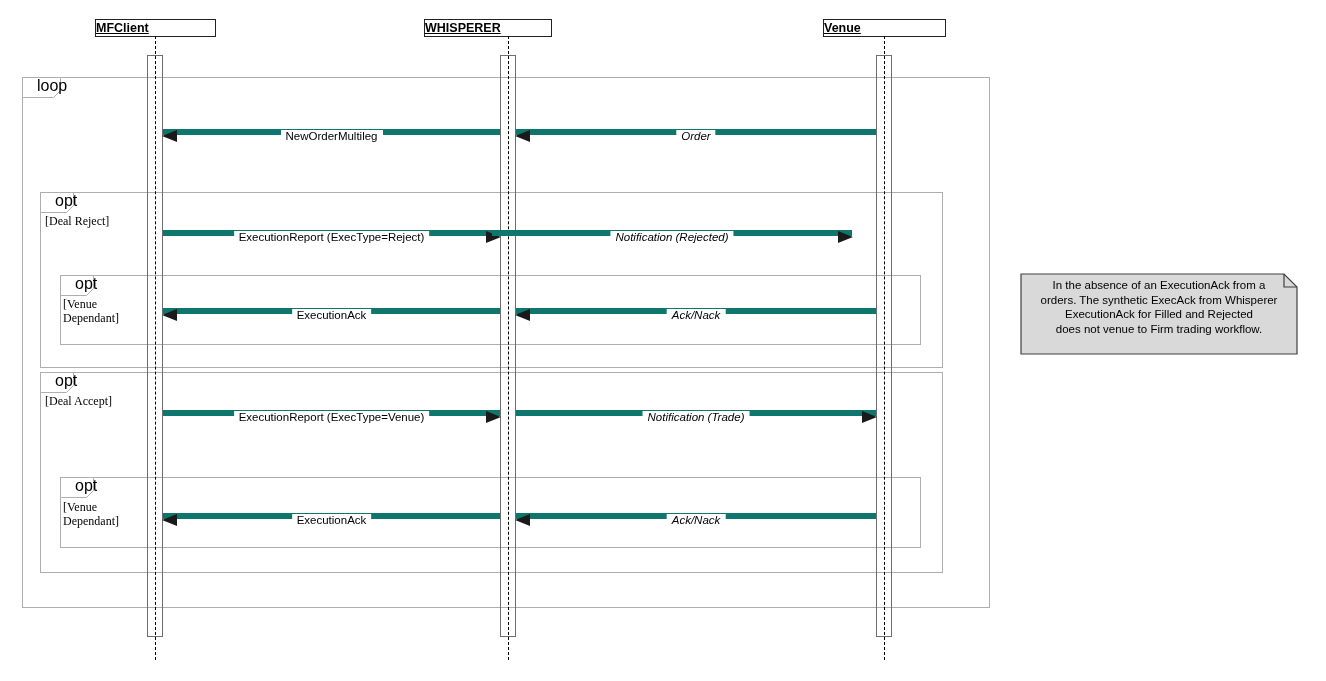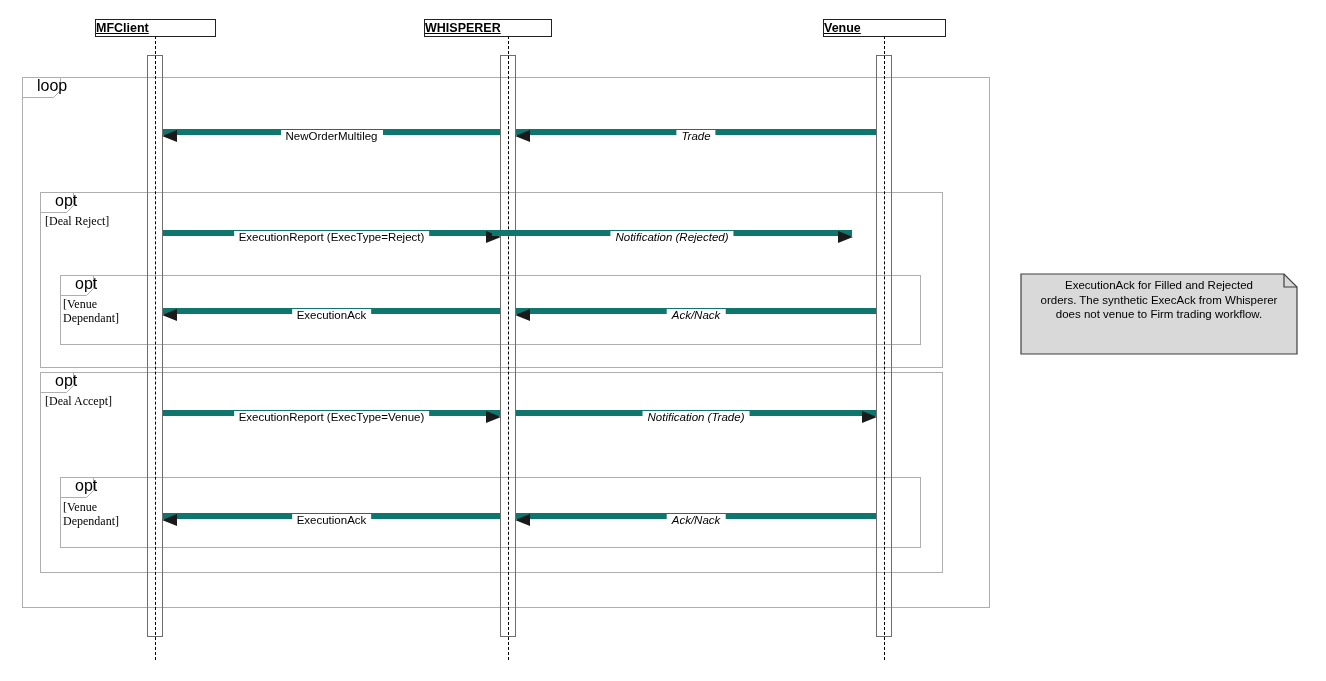--- a/index.html
+++ b/index.html
@@ -97,21 +97,21 @@
   <div class="actor-box" style="left:95px;top:19px;width:121px">MFClient</div>
   <div class="actor-box" style="left:424px;top:19px;width:128px">WHISPERER</div>
   <div class="actor-box" style="left:823px;top:19px;width:123px">Venue</div>
 
   <div class="message" style="left:163px;top:129px;width:337px">
     <span class="arrowhead left"></span>
     <span class="msg-label">NewOrderMultileg</span>
   </div>
   <div class="message" style="left:516px;top:129px;width:360px">
     <span class="arrowhead left"></span>
-    <span class="msg-label italic">Trade</span>
+    <span class="msg-label italic">Order</span>
   </div>
 
   <div class="message" style="left:163px;top:230px;width:337px">
     <span class="arrowhead right"></span>
     <span class="msg-label">ExecutionReport (ExecType=Reject)</span>
   </div>
   <div class="message" style="left:492px;top:230px;width:360px">
     <span class="arrowhead right"></span>
     <span class="msg-label italic">Notification (Rejected)</span>
   </div>
@@ -142,19 +142,20 @@
     <span class="arrowhead left"></span>
     <span class="msg-label italic">Ack/Nack</span>
   </div>
 
   <div class="note" style="left:1020px;top:273px;width:278px;height:82px">
     <svg width="278" height="82">
       <path d="M1,1 H264 L277,14 V81 H1 Z" fill="#d9d9d9" stroke="#404040" stroke-width="1.2"></path>
       <path d="M264,1 V14 H277" fill="none" stroke="#404040" stroke-width="1.2"></path>
     </svg>
     <div class="note-text">
+      <span class="note-line">In the absence of an ExecutionAck from a</span>
+      <span class="note-line">orders. The synthetic ExecAck from Whisperer</span>
       <span class="note-line">ExecutionAck for Filled and Rejected</span>
-      <span class="note-line">orders. The synthetic ExecAck from Whisperer</span>
       <span class="note-line">does not venue to Firm trading workflow.</span>
     </div>
   </div>
 
 </div>
 
 </body></html>

